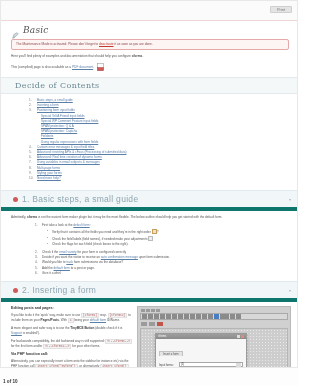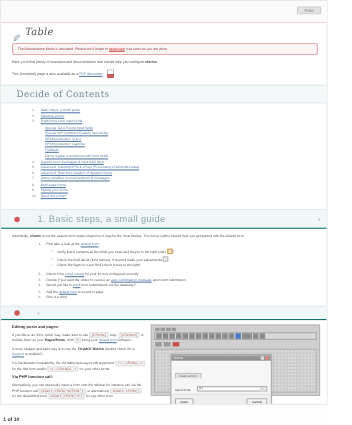--- a/index.html
+++ b/index.html
@@ -125,24 +125,24 @@
     flex: 0 0 auto;
   }
   .toc-item .lbl { text-decoration: underline; }
   .toc-item.sub { padding-left: 40px; }
 
   
   .sec {
     margin-top: 5px;
     background: #f1f6f8;
     border-top: 1px solid #dfe9ee;
-    border-bottom: 1px solid #0f766e;
+    border-bottom: 4px solid #0f766e;
     display: flex;
     align-items: center;
-    gap: 16px;
+    gap: 4px;
     padding: 3px 6px 3px 12px;
   }
   .sec .dot {
     width: 5px; height: 5px;
     border-radius: 50%;
     background: #d05a5a;
     flex: 0 0 auto;
   }
   .sec .sec-title {
     flex: 1 1 auto;
@@ -371,21 +371,21 @@
     </div>
     <div class="hr-red"></div>
 
     <div class="help-head">
       <span class="help-icon">
         <svg viewBox="0 0 16 16" width="9" height="9">
           <path d="M3 13 L5 6 L11 3 L13 5 L7 11 Z" fill="#cfd8dc" stroke="#8fa0aa" stroke-width="1"></path>
           <path d="M4 12 L6 12 L6 10" fill="none" stroke="#8fa0aa" stroke-width="1"></path>
         </svg>
       </span>
-      <span class="help-title">Table</span>
+      <span class="help-title">Basic</span>
     </div>
 
     <div class="notice">
       <span>The Maintenance Mode is activated. Please don't forget to </span><span class="lnk">deactivate</span><span> it as soon as you are done.</span>
     </div>
 
     <div class="para">
       <span>Here you'll find plenty of examples and documentation that should help you configure </span><b>cforms</b><span>.</span>
     </div>
     <div class="para pdf-row">
@@ -507,20 +507,21 @@
           <span><span>Add the </span><span class="lnk">default form</span><span> to a post or page.</span></span>
         </li>
       <li>
           <span class="num">6.</span>
           <span>Give it a whirl.</span>
         </li>
     </ul>
 
     <div class="sec">
       <span class="dot"></span>
+      <span class="sec-title">2. Inserting a form</span>
       <span class="caret">▾</span>
     </div>
 
     <div class="two-col">
       <div class="col-left">
         <div class="sub-head">Editing posts and pages:</div>
         <div class="p2">
           <span>If you like to do it the 'quick' way, make sure to use </span><span class="code">[cforms]</span><span> resp. </span><span class="code">[cformsX]</span><span> to include them on your </span><b>Pages/Posts</b><span>. With </span><span class="code">X</span><span> being your </span><span class="lnk">default form</span><span> ID/Name.</span>
         </div>
         <div class="p2">

